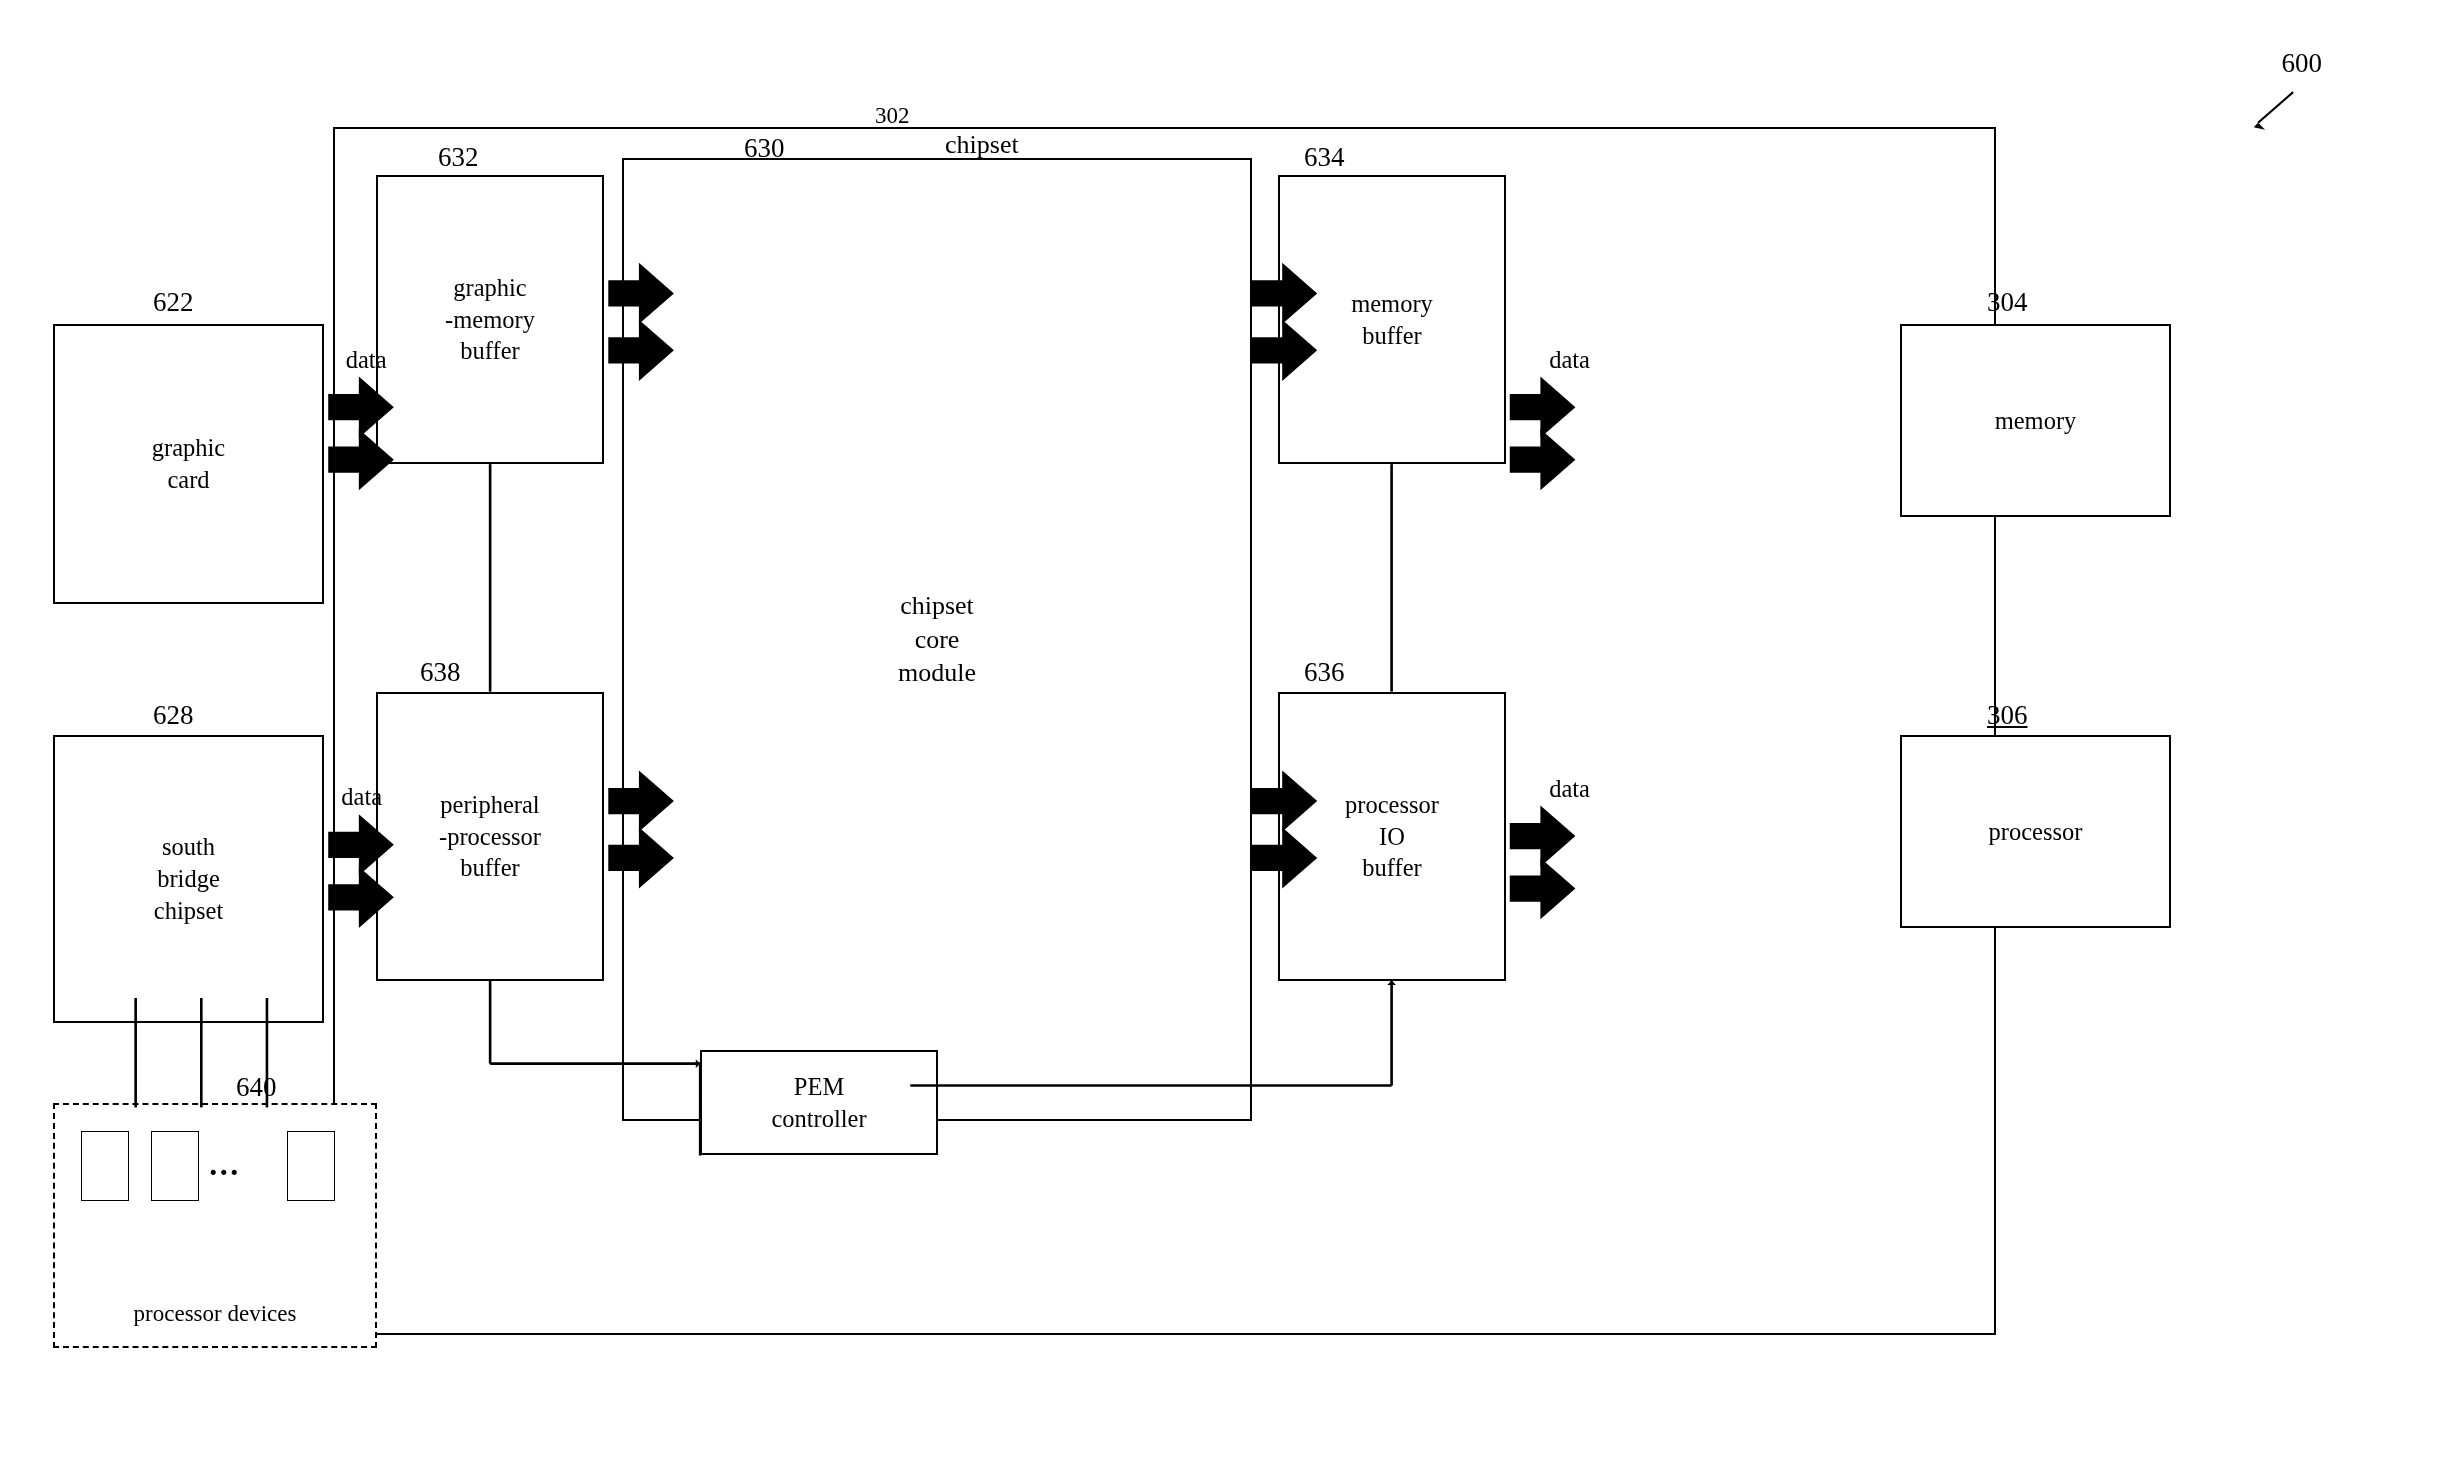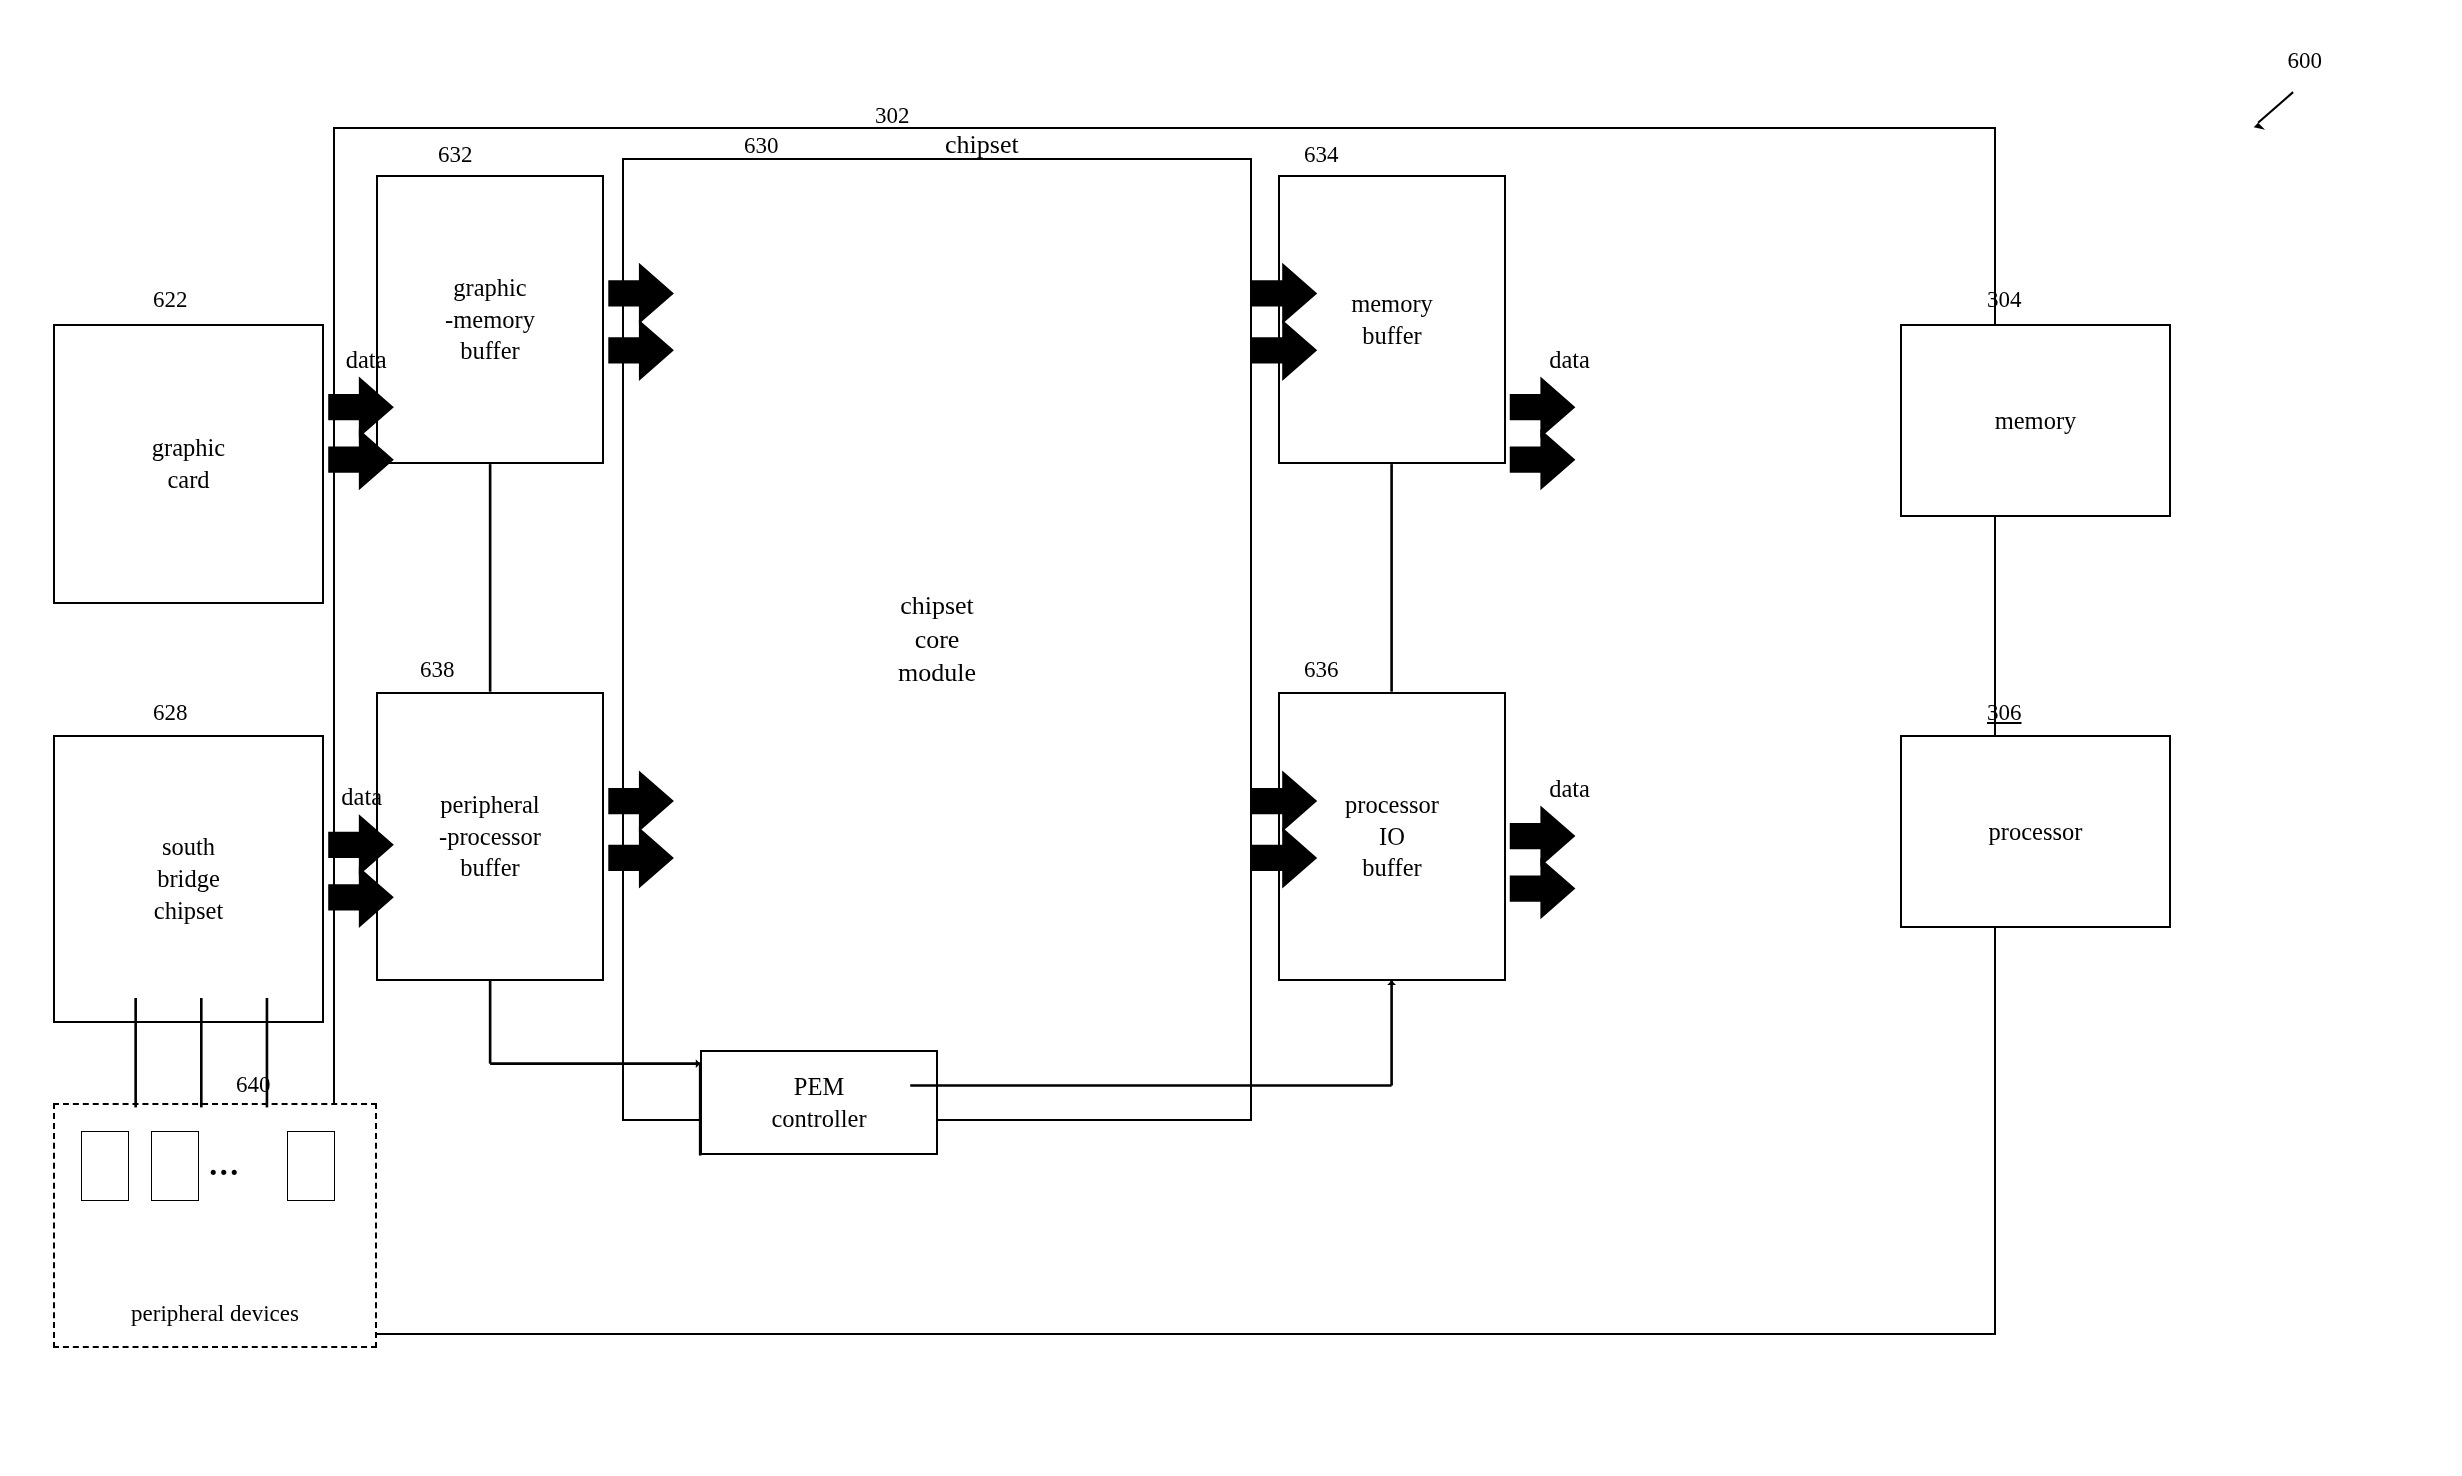--- a/index.html
+++ b/index.html
@@ -146,21 +146,21 @@
       left: 53px;
       top: 1103px;
       width: 324px;
       height: 245px;
       z-index: 3;
     }
 
     
     .ref-label {
       position: absolute;
-      font-size: 23px;
+      font-size: 27px;
       font-family: 'Times New Roman', Times, serif;
     }
 
     
     svg.arrows {
       position: absolute;
       top: 0; left: 0;
       width: 2462px;
       height: 1477px;
       z-index: 4;
@@ -238,21 +238,21 @@
   </div>
   <span class="ref-label" style="left:770px; top:1017px;">310</span>
 
   <div class="box box-dashed" id="peripheral-devices">
 
     <div style="position:relative; width:100%; height:100%;">
       <div class="small-device" style="left:26px; top:26px;"></div>
       <div class="small-device" style="left:96px; top:26px;"></div>
       <span style="position:absolute; left:153px; top:48px; font-size:31.5px; font-weight:bold;">···</span>
       <div class="small-device" style="left:232px; top:26px;"></div>
-      <span style="position:absolute; bottom:17.5px; left:0; right:0; text-align:center; font-size:23px;">peripheral devices</span>
+      <span style="position:absolute; bottom:17.5px; left:0; right:0; text-align:center; font-size:23px;">processor devices</span>
     </div>
   </div>
   <span class="ref-label" style="left:236px; top:1072px;">640</span>
 
   <svg class="arrows" viewBox="0 0 2813 1687" width="2462" height="1477">
     <defs>
 
       <marker id="arrowR" markerWidth="10" markerHeight="7" refX="9" refY="3.5" orient="auto">
         <polygon points="0 0, 10 3.5, 0 7" fill="#000"></polygon>
       </marker>

